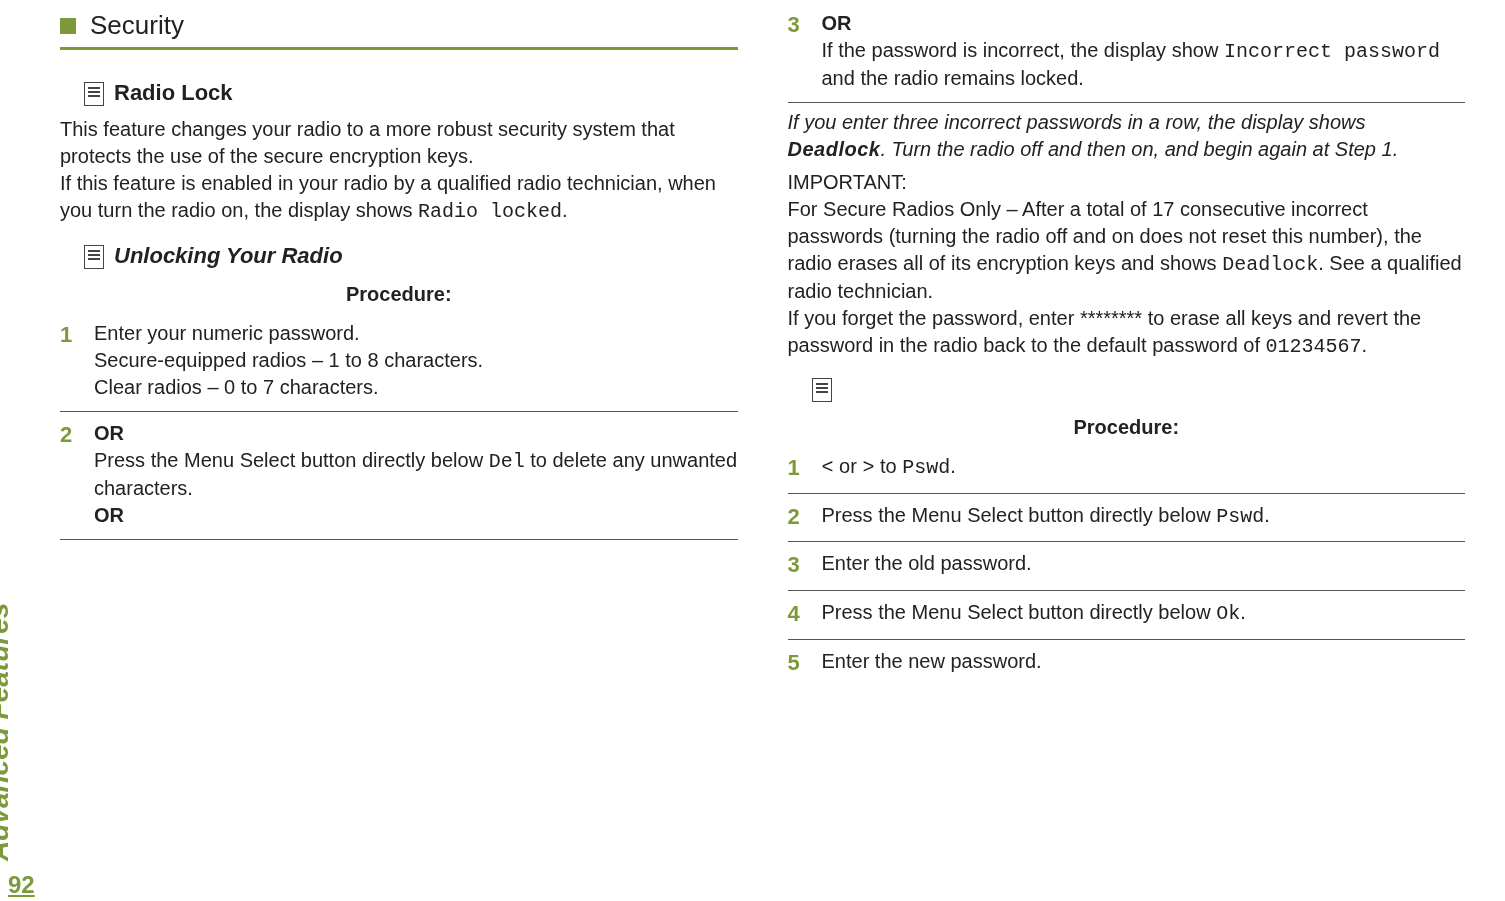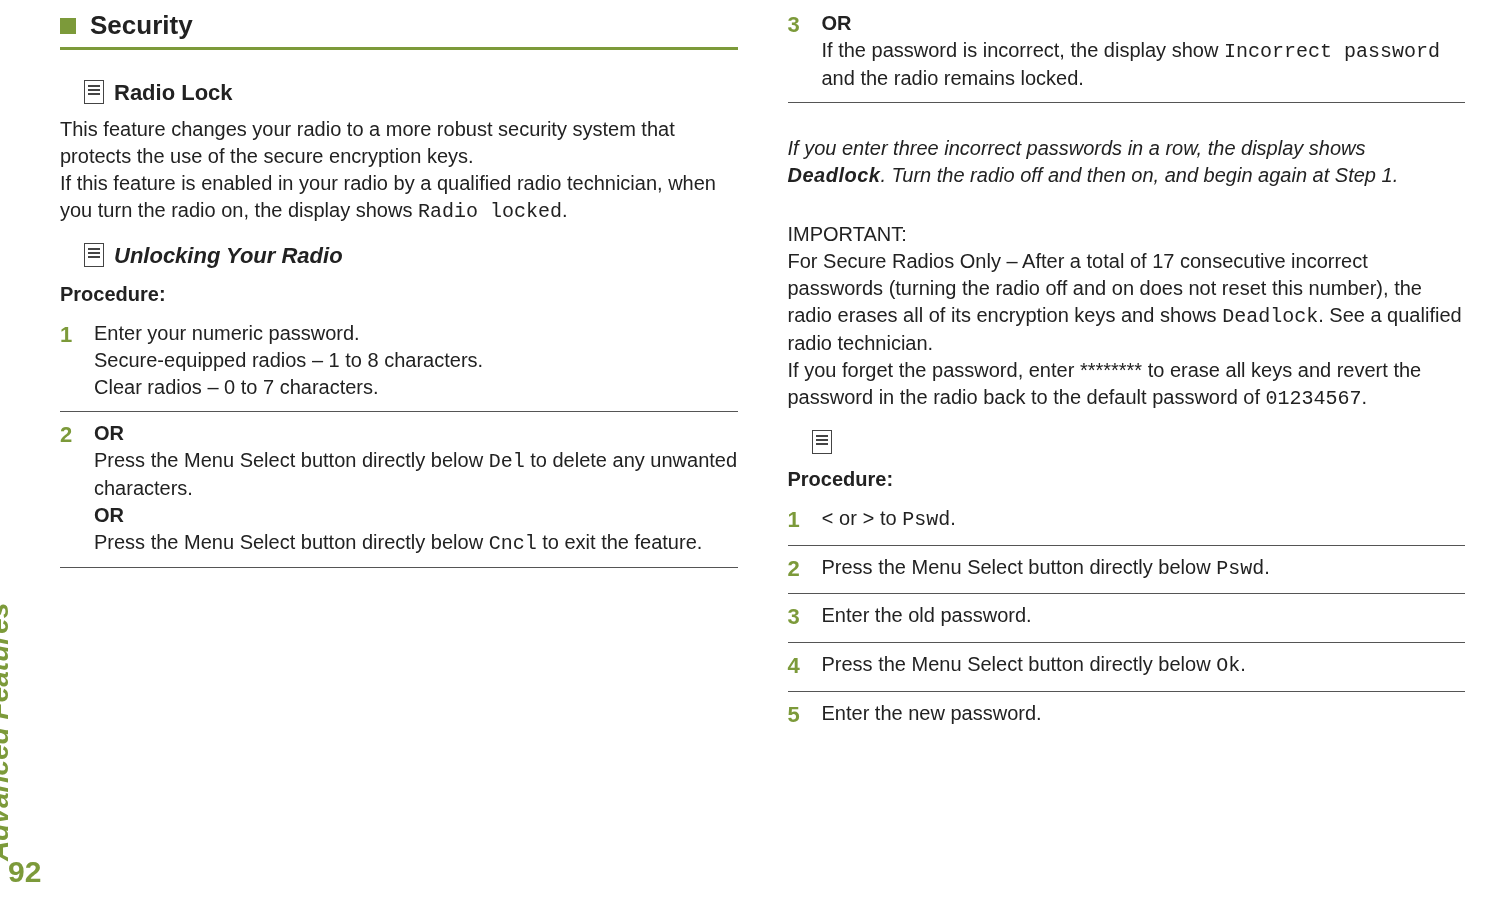--- a/index.html
+++ b/index.html
@@ -30,73 +30,74 @@
     font-family:Verdana,Geneva,sans-serif;
     font-weight:bold;
     font-style:italic;
     font-size:28px;
     color:#7c9a3a;
     white-space:nowrap;
   }
   .page-num{
     position:absolute;
     left:8px;
-    bottom:12px;
+    bottom:2px;
     font-family:Verdana,Geneva,sans-serif;
     font-weight:bold;
-    font-size:30px;
+    font-size:24px;
     color:#7c9a3a;
+    text-decoration:underline;
   }
   .h1-row{
     display:flex;
     align-items:center;
     gap:14px;
     border-bottom:3px solid #7c9a3a;
     padding-bottom:6px;
     margin-bottom:30px;
   }
   .h1-square{
     width:16px;height:16px;background:#7c9a3a;flex:none;
   }
   .h1-text{
-    font-weight:bold;
+    font-weight:normal;
     font-size:26px;
   }
   .h2-row{
-    display:flex;align-items:flex-start;gap:10px;
+    display:flex;align-items:flex-end;gap:10px;
     margin:18px 0 10px 0;
     padding-left:24px;
   }
   .h2-icon{
     width:18px;height:22px;border:1px solid #444;position:relative;flex:none;
   }
   .h2-icon::before{
     content:"";position:absolute;left:3px;top:4px;right:3px;height:2px;background:#444;
     box-shadow:0 4px 0 #444,0 8px 0 #444;
   }
   .h2-text{font-weight:bold;font-size:22px;}
   .h2-text.ital{font-style:italic;}
   p{font-size:20px;line-height:1.35;margin:0 0;}
   .mono{font-family:"Courier New",monospace;}
-  .proc-label{font-weight:bold;font-size:20px;margin:14px 0 6px 0;}
+  .proc-label{font-weight:bold;font-size:20px;margin:14px 0 6px 0;text-align:center;}
   .step{
     border-bottom:1px solid #555;
     padding:8px 0 10px 0;
     display:flex;
     gap:14px;
     font-size:20px;
     line-height:1.35;
   }
   .col2 .step{border-bottom:1px solid #555;}
   .step-num{
     color:#7c9a3a;font-weight:bold;font-size:22px;flex:none;width:20px;
   }
   .step-body{flex:1;}
   .step-body .or{font-weight:bold;}
-  .ital-note{font-style:italic;font-size:20px;line-height:1.35;margin:32px 0;}
+  .ital-note{font-style:italic;font-size:20px;line-height:1.35;margin:6px 0;}
   .bold{font-weight:normal;}
   .outline-bold{
     font-weight:bold;
     font-style:italic;
     font-family:Verdana,Geneva,sans-serif;
     letter-spacing:0.5px;
   }
 </style>
 </head>
 <body>
@@ -141,23 +142,20 @@
       </div>
 
       <div class="step">
         <div class="step-num">2</div>
         <div class="step-body">
           <div class="or">OR</div>
           <div>
             <span>Press the </span><span class="bold">Menu Select</span><span> button directly below </span><span class="mono">Del</span><span> to delete any unwanted characters.</span>
           </div>
           <div class="or">OR</div>
-          <div>
-            <span>Press the </span><span class="bold">Menu Select</span><span> button directly below </span><span class="mono">Cncl</span><span> to exit the feature.</span>
-          </div>
         </div>
       </div>
     </div>
 
     <div class="col col2">
 
       <div class="step" style="border-top:none;padding-top:0;">
         <div class="step-num">3</div>
         <div class="step-body">
           <div class="or">OR</div>

